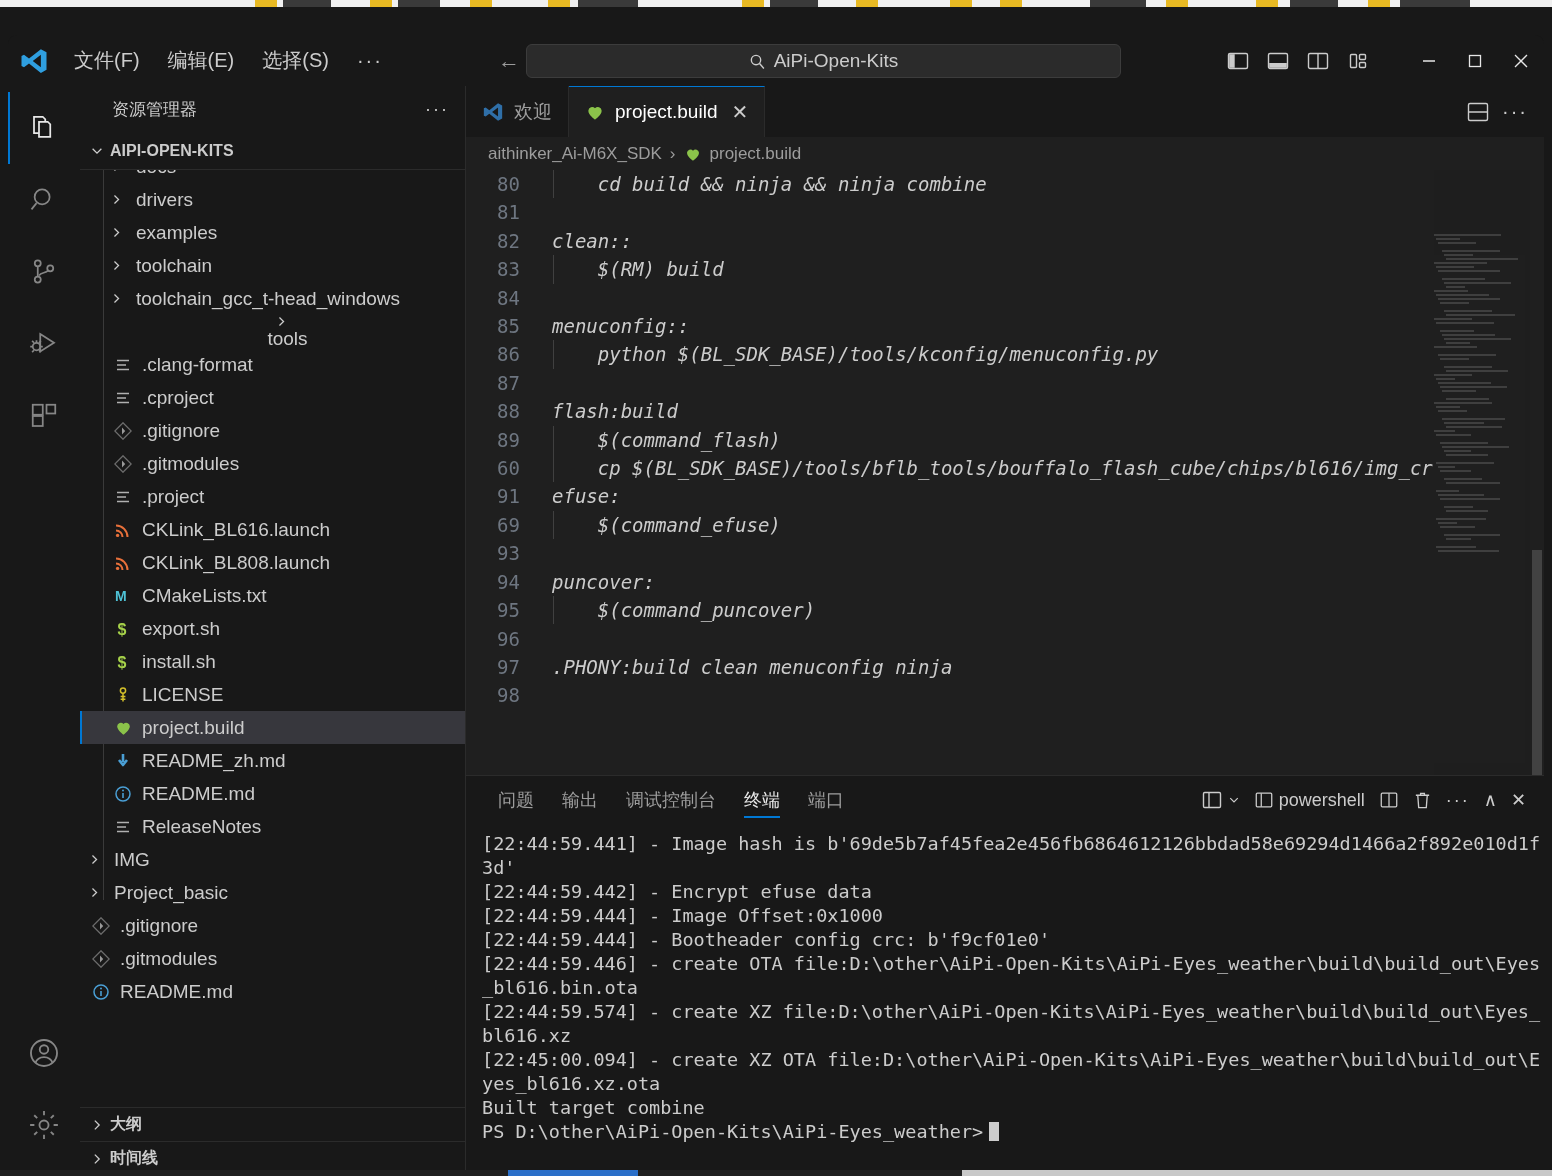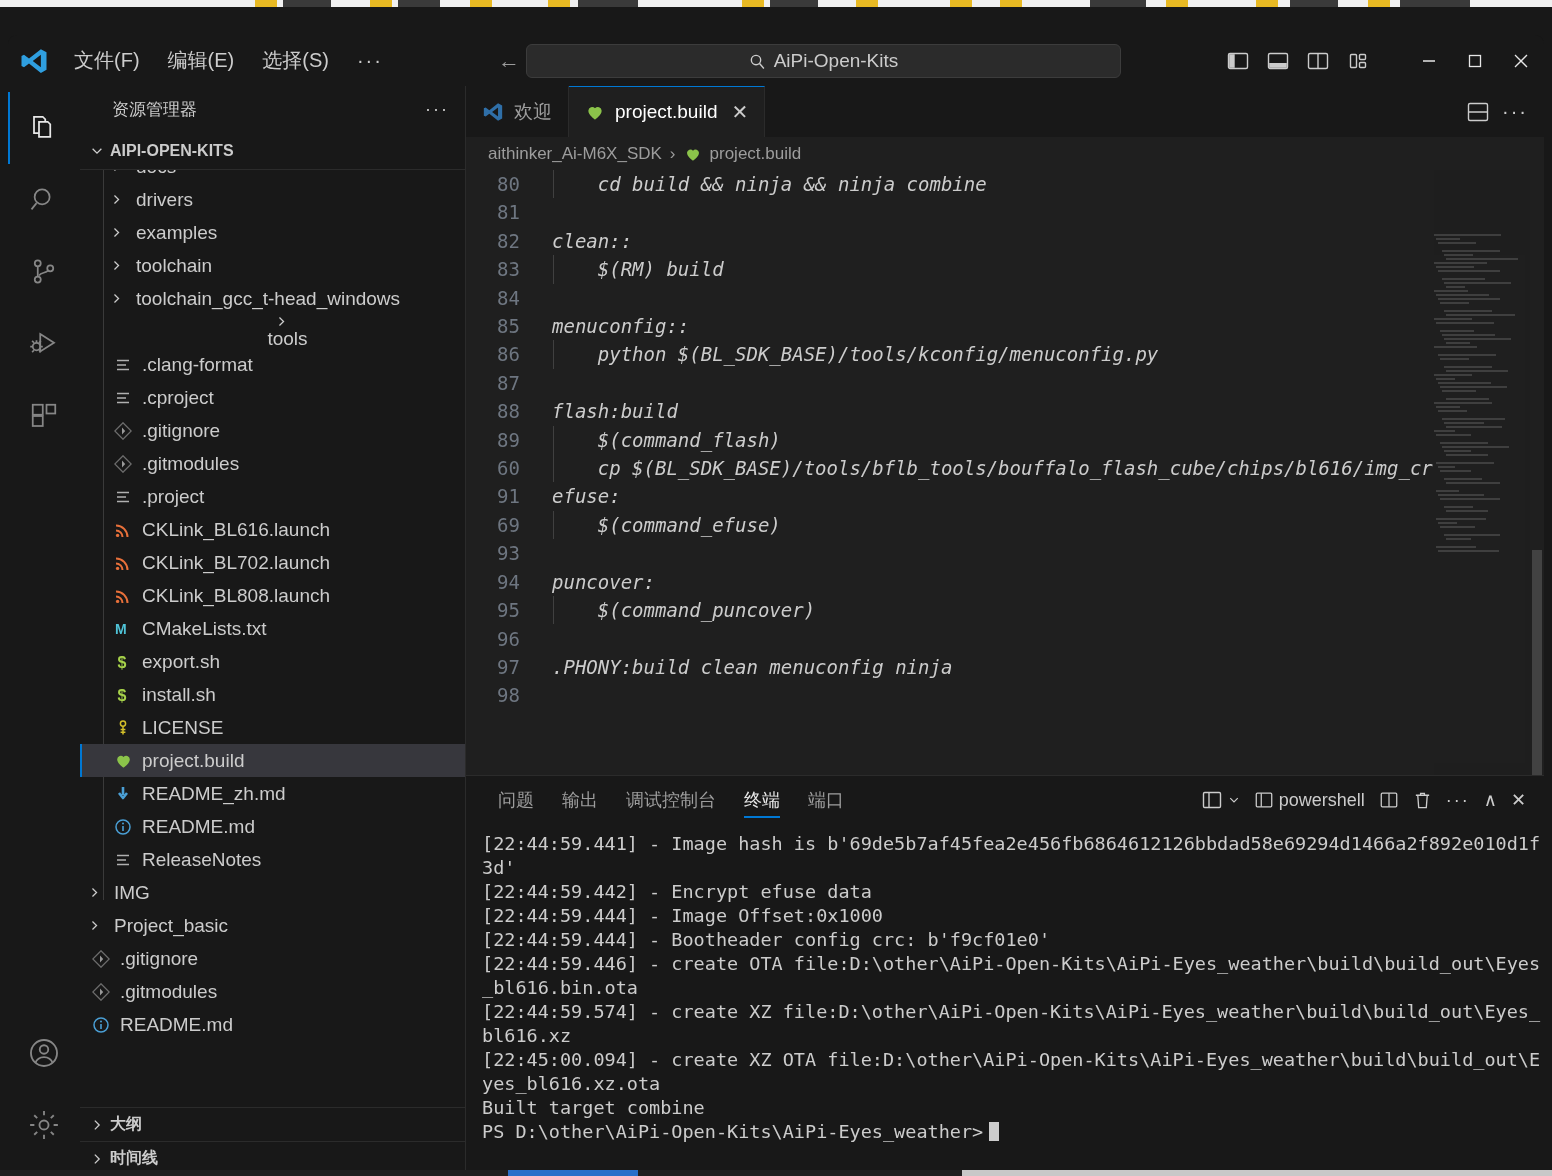--- a/index.html
+++ b/index.html
@@ -542,30 +542,20 @@
             </div>
             <div class="row" style="padding-left: 30px;">
               <span class="ficon">
                 <svg width="18" height="18" viewBox="0 0 18 18">
                   <circle cx="3.6" cy="14.4" r="1.7" fill="#e8703a"></circle>
                   <path d="M2 9.5a6.5 6.5 0 016.5 6.5" fill="none" stroke="#e8703a" stroke-width="2"></path>
                   <path d="M2 4.5A11.5 11.5 0 0113.5 16" fill="none" stroke="#e8703a" stroke-width="2"></path>
                 </svg>
               </span>
               <span>CKLink_BL616.launch</span>
-            </div>
-            <div class="row" style="padding-left: 30px;">
-              <span class="ficon">
-                <svg width="18" height="18" viewBox="0 0 18 18">
-                  <circle cx="3.6" cy="14.4" r="1.7" fill="#e8703a"></circle>
-                  <path d="M2 9.5a6.5 6.5 0 016.5 6.5" fill="none" stroke="#e8703a" stroke-width="2"></path>
-                  <path d="M2 4.5A11.5 11.5 0 0113.5 16" fill="none" stroke="#e8703a" stroke-width="2"></path>
-                </svg>
-              </span>
-              <span>CKLink_BL702.launch</span>
             </div>
             <div class="row" style="padding-left: 30px;">
               <span class="ficon">
                 <svg width="18" height="18" viewBox="0 0 18 18">
                   <circle cx="3.6" cy="14.4" r="1.7" fill="#e8703a"></circle>
                   <path d="M2 9.5a6.5 6.5 0 016.5 6.5" fill="none" stroke="#e8703a" stroke-width="2"></path>
                   <path d="M2 4.5A11.5 11.5 0 0113.5 16" fill="none" stroke="#e8703a" stroke-width="2"></path>
                 </svg>
               </span>
               <span>CKLink_BL808.launch</span>

